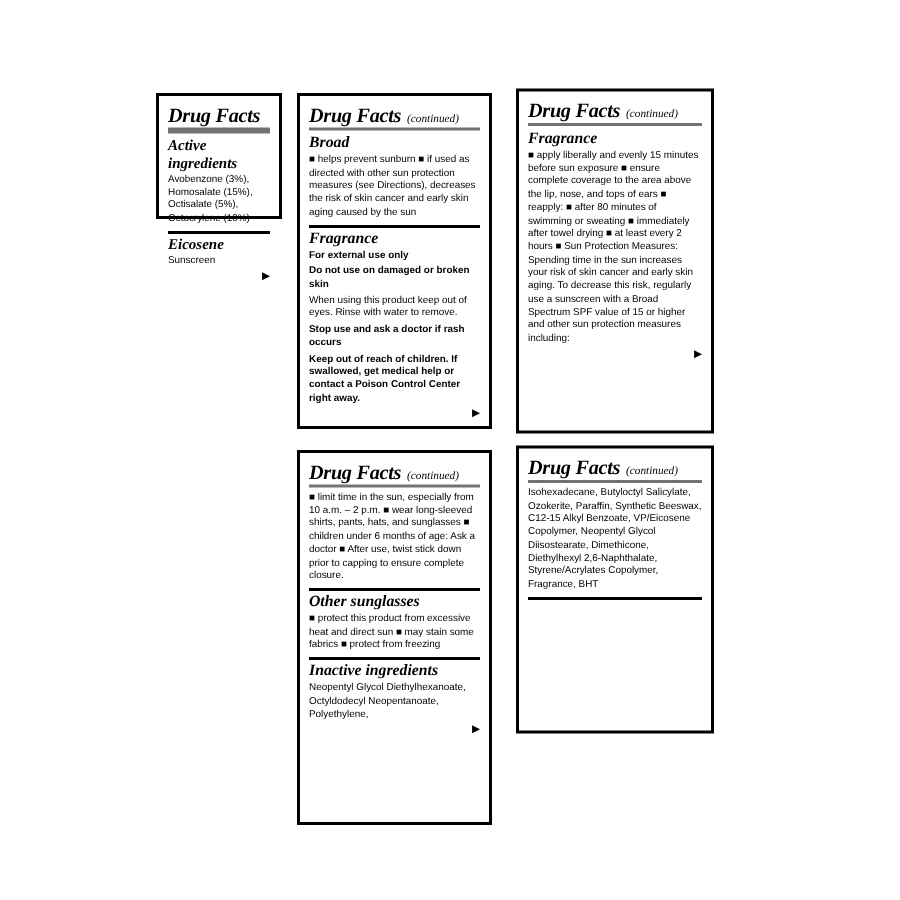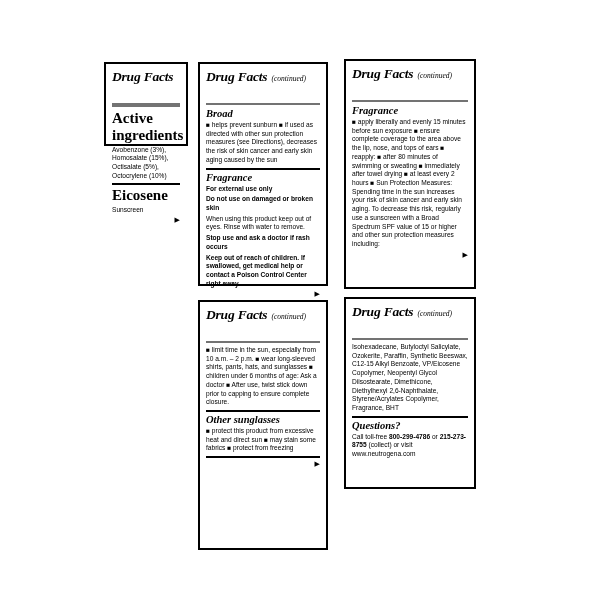--- a/index.html
+++ b/index.html
@@ -20,21 +20,21 @@
     border: 2px solid #000;
     background: #fff;
     box-sizing: border-box;
     padding: 5px 6px 6px 6px;
   }
   .dfhead {
     display: flex;
     align-items: baseline;
     gap: 4px;
     border-bottom: 2px solid #737373;
-    padding-bottom: 18px;
+    padding-bottom: 0;
     margin-bottom: 3px;
   }
   .dfhead .title {
     font-family: "Liberation Serif", serif;
     font-weight: bold;
     font-style: italic;
     font-size: 13.5px;
     letter-spacing: -0.2px;
   }
   .dfhead .cont {
@@ -46,21 +46,22 @@
     font-family: "Liberation Serif", serif;
     font-weight: bold;
     font-style: italic;
     font-size: 10.5px;
     margin: 0 0 1px 0;
     line-height: 1.15;
   }
   .sec-title-sm {
     font-family: "Liberation Serif", serif;
     font-weight: bold;
-    font-size: 15px;
+    font-style: italic;
+    font-size: 10px;
     margin: 0 0 1px 0;
     line-height: 1.15;
   }
   .body-text {
     font-size: 6.6px;
     line-height: 1.32;
     margin: 0;
   }
   .body-text b {
     font-weight: bold;
@@ -147,29 +148,29 @@
   </div>
   <div class="blk">
     <p class="body-text">■ limit time in the sun, especially from 10 a.m. – 2 p.m.  ■ wear long-sleeved shirts, pants, hats, and sunglasses  ■ children under 6 months of age: Ask a doctor  ■ After use, twist stick down prior to capping to ensure complete closure.</p>
   </div>
   <div class="rule-med"></div>
   <div class="blk">
     <div class="sec-title">Other sunglasses</div>
     <p class="body-text">■ protect this product from excessive heat and direct sun  ■ may stain some fabrics  ■ protect from freezing</p>
   </div>
   <div class="rule-med"></div>
+  <div class="blk">
+    <div class="sec-title">Inactive ingredients</div>
+    <p class="body-text">Neopentyl Glycol Diethylhexanoate, Octyldodecyl Neopentanoate, Polyethylene,</p>
+  </div>
   <div class="arrow">▶</div>
 </div>
 
 <div class="panel" id="panel-5">
   <div class="dfhead">
     <span class="title">Drug Facts</span>
     <span class="cont">(continued)</span>
   </div>
   <div class="blk">
     <p class="body-text">Isohexadecane, Butyloctyl Salicylate, Ozokerite, Paraffin, Synthetic Beeswax, C12-15 Alkyl Benzoate, VP/Eicosene Copolymer, Neopentyl Glycol Diisostearate, Dimethicone, Diethylhexyl 2,6-Naphthalate, Styrene/Acrylates Copolymer, Fragrance, BHT</p>
   </div>
   <div class="rule-med"></div>
-  <div class="blk">
-    <div class="sec-title">Questions?</div>
-    <p class="body-text"><span>Call toll-free </span><b>800-299-4786</b><span> or </span><b>215-273-8755</b><span> (collect) or visit </span><span>www.neutrogena.com</span></p>
-  </div>
 </div>
 
 </body></html>

